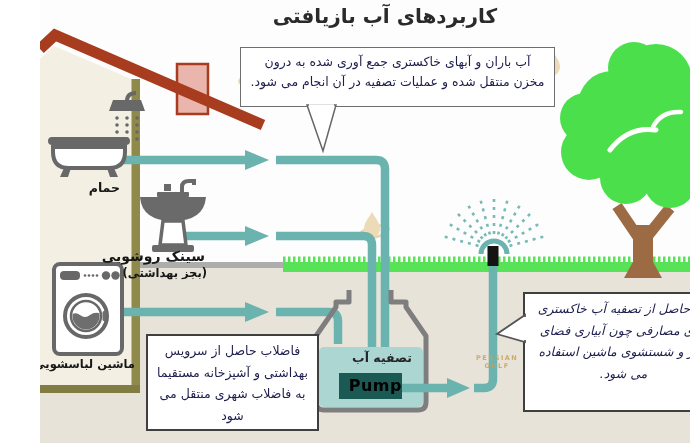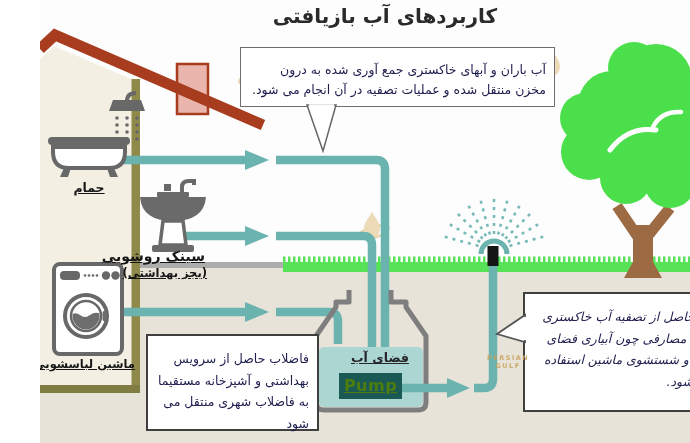--- a/index.html
+++ b/index.html
@@ -2,34 +2,34 @@
 <html lang="fa"><head>
 <meta charset="utf-8">
 <style>
   html,body{margin:0;padding:0;background:#fff;}
   .stage{position:relative;width:690px;height:443px;background:#fdfdfd;overflow:hidden;
          font-family:"DejaVu Sans",sans-serif;margin-left:40px;}
   svg{display:block;}
   .abs{position:absolute;}
   .page-title{top:4px;left:0;width:690px;text-align:center;font-size:20px;font-weight:600;
               color:#2a2a2a;direction:rtl;}
-  .callout{background:#fff;color:#1d1d4e;direction:rtl;text-align:right;box-sizing:border-box;
-           font-size:12.5px;line-height:1.62;padding:12px 8px;}
+  .callout{background:#fff;color:#1d1d4e;direction:rtl;text-align:center;box-sizing:border-box;
+           font-size:12.5px;line-height:1.62;padding:4px 8px;}
   .callout.top{left:200px;top:47px;width:315px;height:60px;border:1.5px solid #6e6e6e;}
   .callout.left{left:106px;top:334px;width:173px;height:97px;border:2px solid #3f3f3f;line-height:1.72;}
   .callout.right{left:483px;top:292px;width:201px;height:120px;border:2px solid #3f3f3f;line-height:1.72;font-style:italic;}
-  .label{color:#161616;direction:rtl;text-align:center;font-weight:bold;font-size:12.5px;white-space:nowrap;text-decoration:underline;}
+  .label{color:#161616;direction:rtl;text-align:right;font-weight:bold;font-size:12.5px;white-space:nowrap;}
   .label.bathroom{left:18px;top:180px;width:62px;}
   .label.sink{left:85px;top:248px;width:80px;font-size:14px;}
   .label.sink-note{left:83px;top:266px;width:84px;font-size:11.5px;font-weight:600;}
   .label.washer{left:1px;top:357px;width:94px;font-size:11.5px;}
   .label.tank{left:308px;top:350px;width:64px;font-size:12.5px;font-weight:600;color:#26262a;}
-  .label.pump{left:299px;top:373px;width:63px;height:26px;line-height:26px;color:#4d7c0f;
+  .label.pump{left:299px;top:373px;width:63px;height:26px;line-height:26px;color:#000000;
               font-size:16px;font-weight:bold;letter-spacing:.5px;direction:ltr;}
-  .wm-text{left:447px;top:354px;width:42px;color:#c9a05a;font-size:6.5px;letter-spacing:1.5px;
+  .wm-text{left:436px;top:354px;width:42px;color:#c9a05a;font-size:6.5px;letter-spacing:1.5px;
            line-height:1.25;opacity:.85;text-align:center;direction:ltr;font-weight:bold;}
   .overlay{pointer-events:none;}
 </style>
 </head>
 <body>
 
 <div class="stage">
 
   <svg class="abs" style="left:0;top:0;" width="690" height="443" viewBox="0 0 690 443">
 
@@ -198,21 +198,21 @@
   <div class="abs page-title">کاربردهای آب بازیافتی</div>
 
   <div class="abs callout top">آب باران و آبهای خاکستری جمع آوری شده به درون مخزن منتقل شده و عملیات تصفیه در آن انجام می شود.</div>
   <div class="abs callout left">فاضلاب حاصل از سرویس بهداشتی و آشپزخانه مستقیما به فاضلاب شهری منتقل می شود</div>
   <div class="abs callout right">آب حاصل از تصفیه آب خاکستری برای مصارفی چون آبیاری فضای سبز و شستشوی ماشین استفاده می شود.</div>
 
   <div class="abs label bathroom">حمام</div>
   <div class="abs label sink">سینک روشویی</div>
   <div class="abs label sink-note">(بجز بهداشتی)</div>
   <div class="abs label washer">ماشین لباسشویی</div>
-  <div class="abs label tank">فضای آب</div>
+  <div class="abs label tank">تصفیه آب</div>
   <div class="abs label pump">Pump</div>
 
   <div class="abs wm-text">
     <div>PERSIAN</div>
     <div>GULF</div>
   </div>
 
   <svg class="abs overlay" style="left:0;top:0;" width="690" height="443" viewBox="0 0 690 443">
     <polygon points="267,105 296,105 283,151" fill="#ffffff" stroke="#666666" stroke-width="1.5"></polygon>
     <line x1="269" y1="106" x2="294" y2="106" stroke="#ffffff" stroke-width="3.5"></line>

